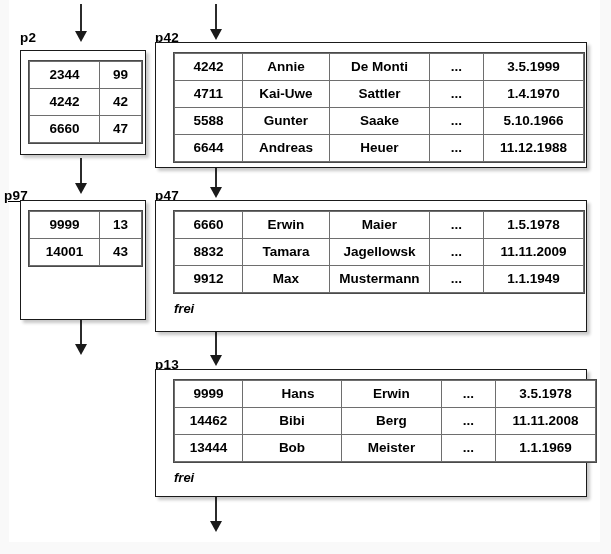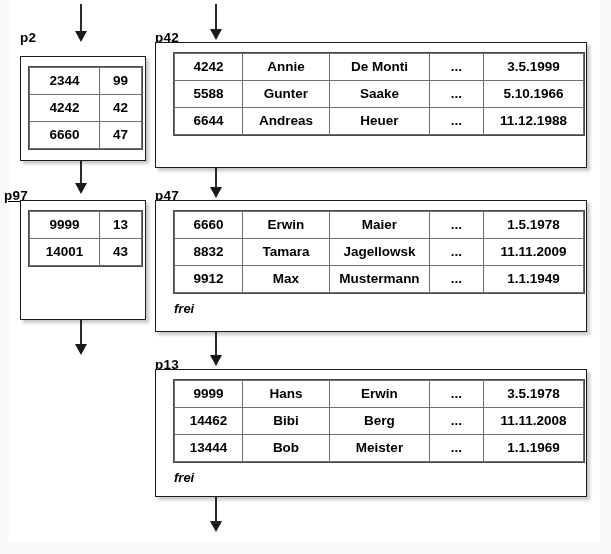--- a/index.html
+++ b/index.html
@@ -123,21 +123,21 @@
   <div class="conn" style="left:215px; top:168px; height:22px;"></div>
   <div class="arrowhead" style="left:210px; top:187px;"></div>
 
   <div class="conn" style="left:215px; top:332px; height:26px;"></div>
   <div class="arrowhead" style="left:210px; top:355px;"></div>
 
   <div class="conn" style="left:215px; top:497px; height:28px;"></div>
   <div class="arrowhead" style="left:210px; top:521px;"></div>
 
   <div class="node-label" style="left:20px; top:31px;">p2</div>
-  <div class="node" style="left:20px; top:56px; width:126px; height:105px;">
+  <div class="node" style="left:20px; top:50px; width:126px; height:105px;">
     <table class="rec outerline" style="left:8px; top:10px; width:110px;">
       <tbody>
           <tr>
         <td style="width:69px;">2344</td>
         <td style="width:41px;">99</td>
       </tr>
       <tr>
         <td>4242</td>
         <td>42</td>
       </tr>
@@ -170,20 +170,27 @@
     <table class="rec outerline" style="left:18px; top:10px; width:404px;">
       <tbody>
           <tr>
         <td style="width:67px;">4242</td>
         <td style="width:86px;">Annie</td>
         <td style="width:99px;">De Monti</td>
         <td style="width:53px;">...</td>
         <td style="width:99px;">3.5.1999</td>
       </tr>
       <tr>
+        <td>4711</td>
+        <td>Kai-Uwe</td>
+        <td>Sattler</td>
+        <td>...</td>
+        <td>1.4.1970</td>
+      </tr>
+      <tr>
         <td>5588</td>
         <td>Gunter</td>
         <td>Saake</td>
         <td>...</td>
         <td>5.10.1966</td>
       </tr>
       <tr>
         <td>6644</td>
         <td>Andreas</td>
         <td>Heuer</td>
@@ -223,21 +230,21 @@
       </table>
     <div class="frei" style="left:18px; top:100px;">frei</div>
   </div>
 
   <div class="node-label" style="left:155px; top:358px;">p13</div>
   <div class="node" style="left:155px; top:369px; width:432px; height:128px;">
     <table class="rec outerline" style="left:18px; top:10px; width:404px;">
       <tbody>
           <tr>
         <td style="width:67px;">9999</td>
-        <td style="width:86px;">Hans</td>
+        <td style="width:86px;padding-left:12px;">Hans</td>
         <td style="width:99px;">Erwin</td>
         <td style="width:53px;">...</td>
         <td style="width:99px;">3.5.1978</td>
       </tr>
       <tr>
         <td>14462</td>
         <td>Bibi</td>
         <td>Berg</td>
         <td>...</td>
         <td>11.11.2008</td>

